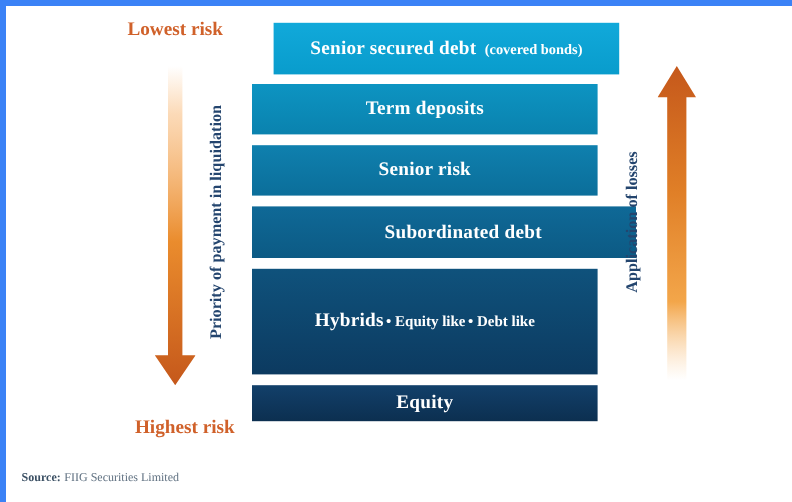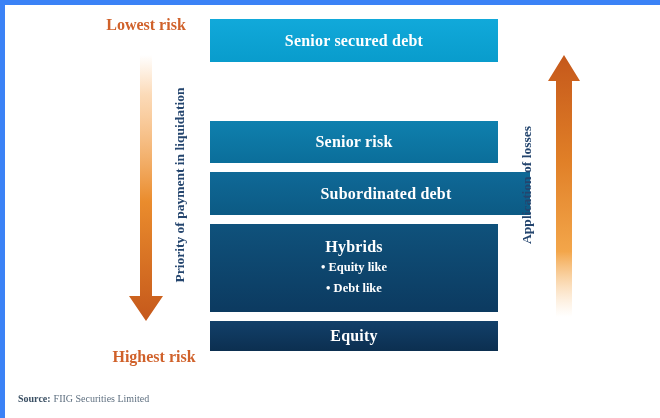--- a/index.html
+++ b/index.html
@@ -9,26 +9,26 @@
     font-family:Liberation Serif, serif;
   }
   
   .bar{
     position:absolute;left:205px;width:288px;
     display:flex;align-items:center;justify-content:center;
     color:#fff;font-weight:bold;
   }
   .bar-title{font-size:16px;letter-spacing:.2px;}
   .bar-suffix{font-size:12px;margin-left:7px;position:relative;top:1px;}
-  .bar1{top:14px;height:43px;background:linear-gradient(180deg,#11a9da,#099ccc);}
+  .bar1{top:14px;height:43px;background:linear-gradient(180deg,#11a9da,#099ccc);margin-left:18px;}
   .bar2{top:65px;height:42px;background:linear-gradient(180deg,#0d94c2,#0a82ae);}
   .bar3{top:116px;height:42px;background:linear-gradient(180deg,#0f80ae,#0b6e9a);}
   .bar4{top:167px;height:43px;background:linear-gradient(180deg,#0f6997,#0c5a84);padding-left:32px;}
   .bar5{top:219px;height:88px;background:linear-gradient(180deg,#0f527c,#0c3a60);
-        flex-direction:column;gap:2px;}
+        flex-direction:row;gap:2px;}
   .bar6{top:316px;height:30px;background:linear-gradient(180deg,#12406a,#0c2f50);}
   .bar-bullet{font-size:12.5px;font-weight:bold;line-height:19px;}
   
   .risk-label{
     position:absolute;width:200px;text-align:center;
     color:#d0612a;font-weight:bold;font-size:16px;
   }
   .lowest-risk{left:41px;top:11px;}
   .highest-risk{left:49px;top:343px;}
   .v-label{
@@ -64,22 +64,26 @@
         <stop offset="1" stop-color="#c5581b"></stop>
       </linearGradient>
     </defs>
     <path d="M11 0 H23 V241 H34 L17 266 L0 241 H11 Z" fill="url(#gDown)"></path>
   </svg>
 
   <div class="v-label v-left">Priority of payment in liquidation</div>
 
   <div class="bar bar1">
     <span class="bar-title">Senior secured debt</span>
+    <span class="bar-suffix">(covered bonds)</span>
   </div>
 
+  <div class="bar bar2">
+    <span class="bar-title">Term deposits</span>
+  </div>
 
   <div class="bar bar3">
     <span class="bar-title">Senior risk</span>
   </div>
 
   <div class="bar bar4">
     <span class="bar-title">Subordinated debt</span>
   </div>
 
   <div class="bar bar5">

